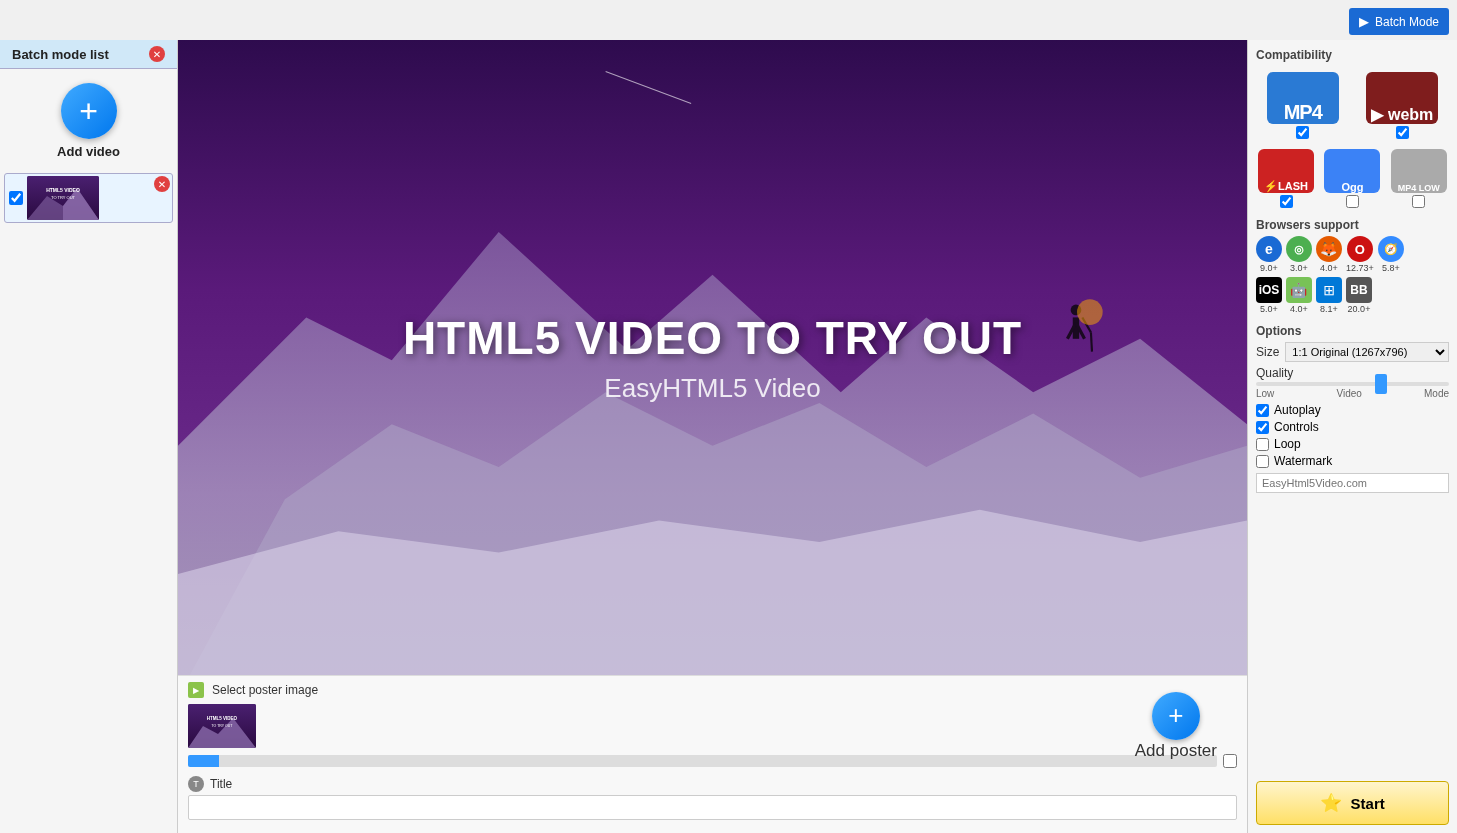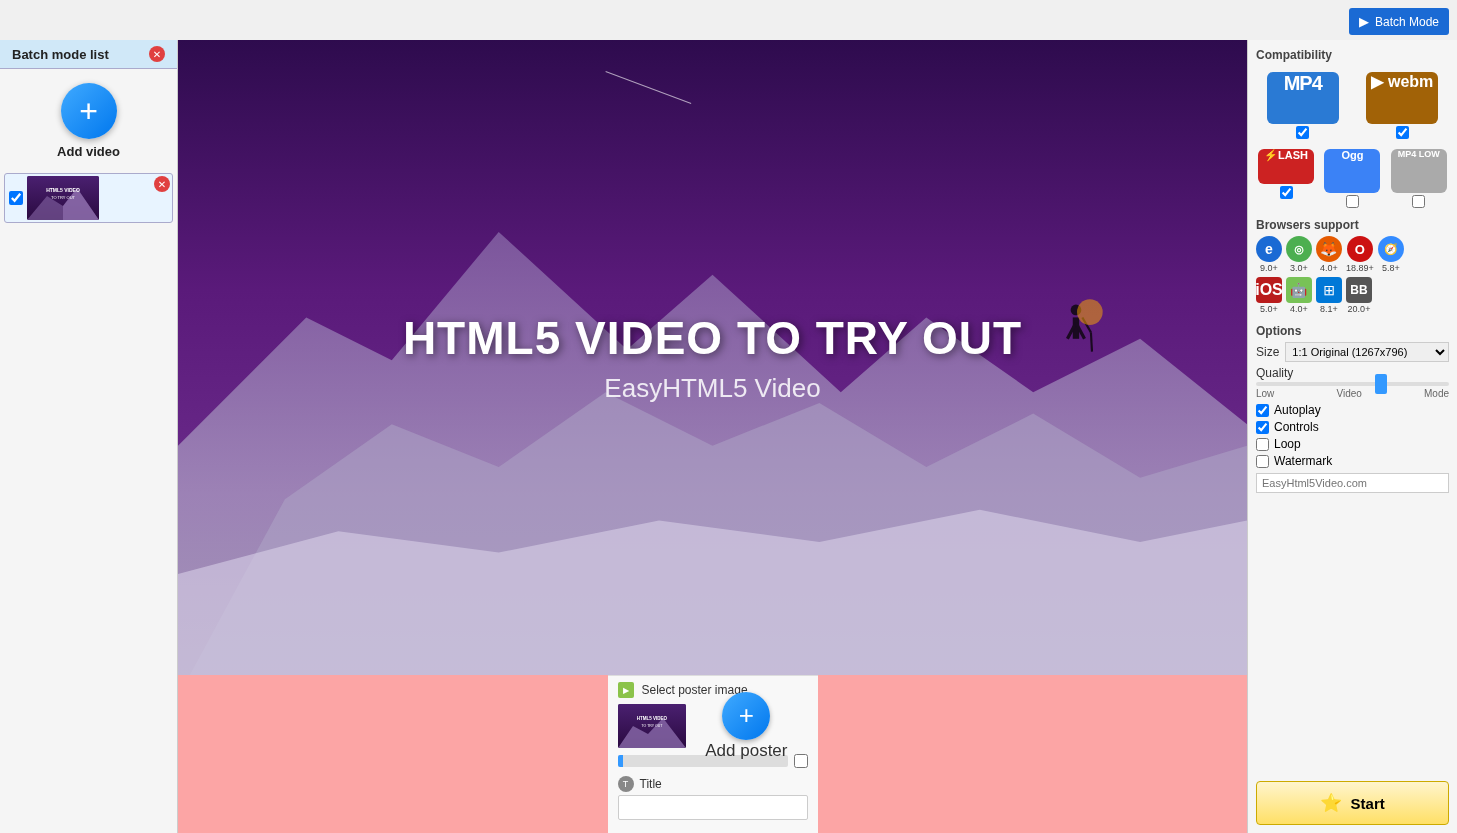--- a/index.html
+++ b/index.html
@@ -124,21 +124,20 @@
       cursor: pointer;
       border: none;
     }
 
     
     .main-content {
       flex: 1;
       display: flex;
       flex-direction: column;
       background: #fca5a5;
-      align-items: center;
     }
     .video-preview {
       width: 100%;
       height: 635px;
       background: linear-gradient(160deg, #3a1a5a 0%, #5a2a7a 30%, #4a1a6a 60%, #2a0a3a 100%);
       position: relative;
       overflow: hidden;
       display: flex;
       align-items: center;
       justify-content: center;
@@ -332,29 +331,29 @@
       display: flex;
       flex-direction: column;
       align-items: center;
       gap: 2px;
     }
     .compat-badge {
       width: 72px;
       height: 52px;
       border-radius: 6px;
       display: flex;
-      align-items: flex-start;
+      align-items: flex-end;
       justify-content: center;
       font-size: 18px;
       font-weight: 900;
       color: white;
       position: relative;
     }
     .compat-badge.mp4 { background: #2a7ad4; }
-    .compat-badge.webm { background: #a16207; }
+    .compat-badge.webm { background: #7f1d1d; }
     .compat-badge.flash { background: #cc2222; }
     .compat-badge.ogg { background: #3b82f6; }
     .compat-badge.mp4low { background: #aaa; }
     .compat-check-row {
       display: flex;
       align-items: center;
       gap: 3px;
     }
     .browser-support-section {
       margin-top: 4px;
@@ -670,21 +669,21 @@
             <span style="font-size:16px;font-weight:900;">▶ webm</span>
           </div>
           <div class="compat-check-row">
             <input type="checkbox" checked="" style="">
           </div>
         </div>
       </div>
 
       <div class="compat-row3">
         <div class="compat-item">
-          <div class="compat-badge flash" style="width:56px;height:35px;font-size:13px;">
+          <div class="compat-badge flash" style="width:56px;height:44px;font-size:13px;">
             <span style="font-size:11px;font-weight:900;">⚡LASH</span>
           </div>
           <div class="compat-check-row">
             <input type="checkbox" checked="" style="">
           </div>
         </div>
         <div class="compat-item">
           <div class="compat-badge ogg" style="width:56px;height:44px;font-size:11px;">
             <span>Ogg</span>
           </div>
@@ -712,30 +711,30 @@
           <div class="browser-icon">
             <div class="browser-circle browser-chrome" style="font-size:11px;">◎</div>
             <span class="browser-version">3.0+</span>
           </div>
           <div class="browser-icon">
             <div class="browser-circle browser-firefox" style="font-size:14px;">🦊</div>
             <span class="browser-version">4.0+</span>
           </div>
           <div class="browser-icon">
             <div class="browser-circle browser-opera" style="font-size:13px;font-weight:900;">O</div>
-            <span class="browser-version">18.89+</span>
+            <span class="browser-version">12.73+</span>
           </div>
           <div class="browser-icon">
             <div class="browser-circle browser-safari" style="font-size:11px;">🧭</div>
             <span class="browser-version">5.8+</span>
           </div>
         </div>
         <div class="mobile-icons-row">
           <div class="mobile-icon">
-            <div class="mobile-circle" style="background:#b91c1c;font-size:16px;color:white;font-weight:bold;">iOS</div>
+            <div class="mobile-circle" style="background:#000000;font-size:12px;color:white;font-weight:bold;">iOS</div>
             <span class="browser-version">5.0+</span>
           </div>
           <div class="mobile-icon">
             <div class="mobile-circle" style="background:#78c257;font-size:14px;">🤖</div>
             <span class="browser-version">4.0+</span>
           </div>
           <div class="mobile-icon">
             <div class="mobile-circle" style="background:#0078d7;color:white;font-size:14px;">⊞</div>
             <span class="browser-version">8.1+</span>
           </div>

